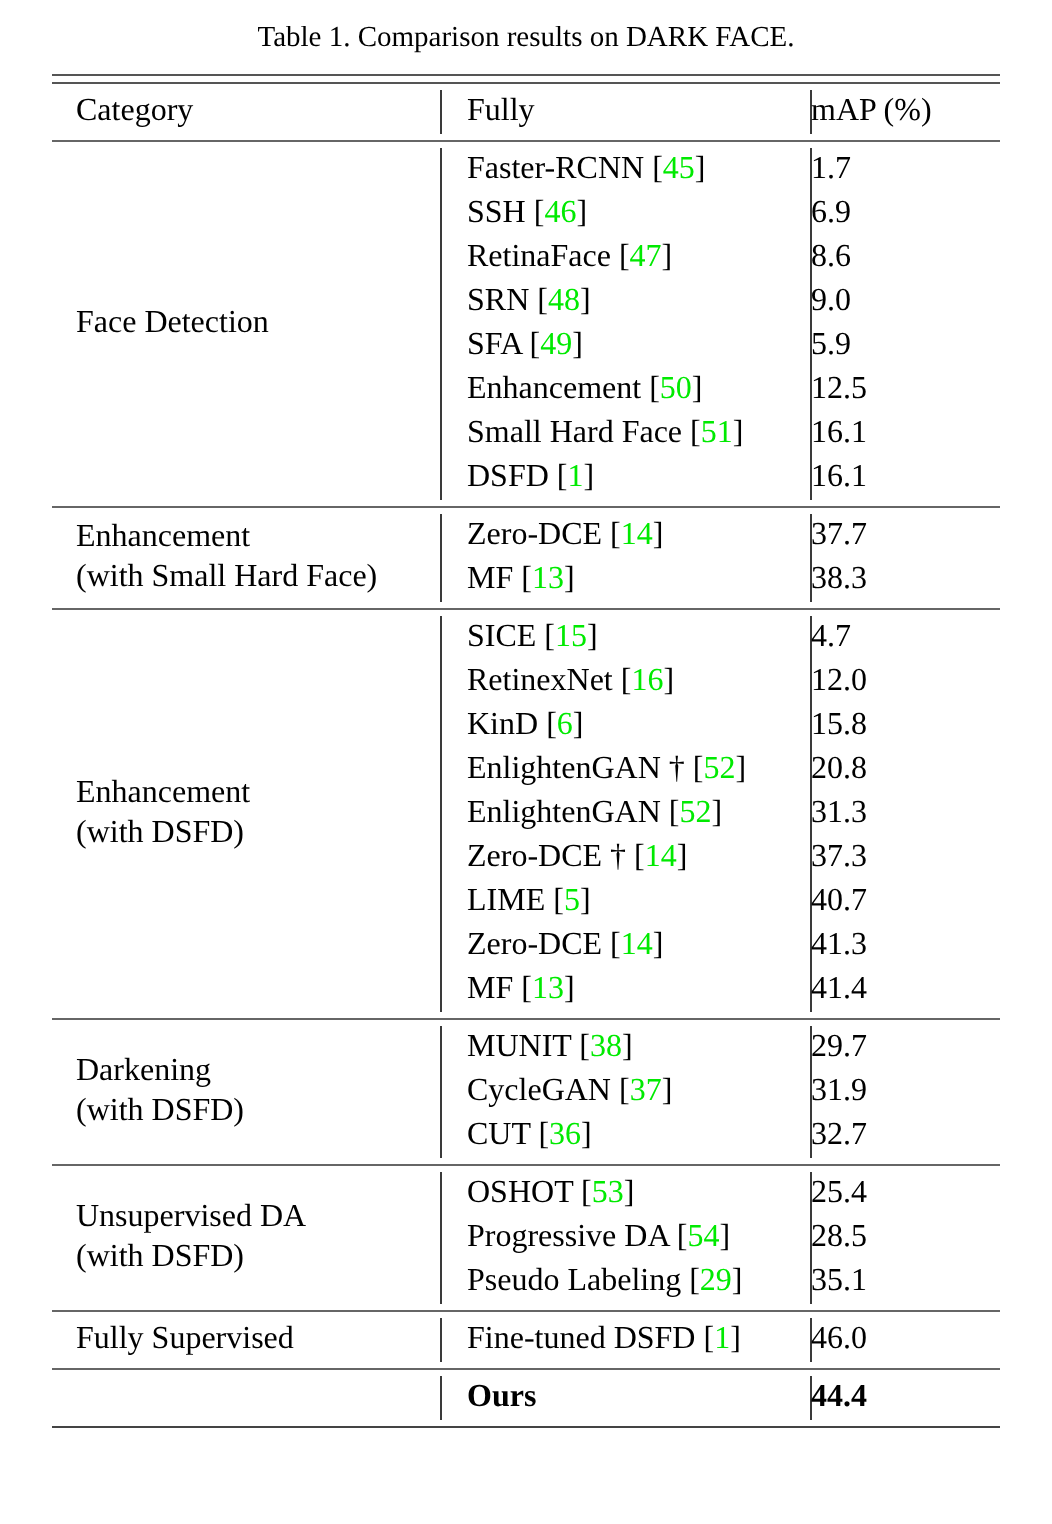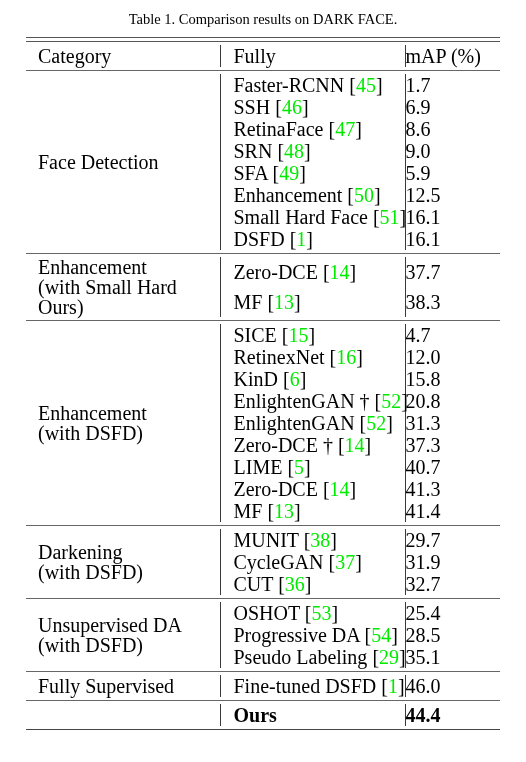--- a/index.html
+++ b/index.html
@@ -29,21 +29,21 @@
   }
   .table-wrap {
     margin: 0 auto;
     width: 474px;
     margin-top: 9px;
   }
   table.main {
     width: 474px;
     border-collapse: collapse;
     table-layout: fixed;
-    font-size: 20px;
+    font-size: 16px;
   }
   table.main col.c-cat   { width: 194px; }
   table.main col.c-meth  { width: 185px; }
   table.main col.c-map   { width: 95px; }
 
   
   .rule-top {
     border-top: 1.6px solid #555;
     border-bottom: 1.1px solid #555;
     height: 2.6px;
@@ -184,21 +184,21 @@
           </tr>
           <tr class="sep">
             <td colspan="3" class="rule-mid"></td>
           </tr>
           <tr class="spacer-row">
             <td colspan="3"></td>
           </tr>
           <tr class="rowh">
             <td class="cat" rowspan="2">
               <span class="catline">Enhancement</span>
-              <span class="catline">(with Small Hard Ours)</span>
+              <span class="catline">(with Small Hard Face)</span>
             </td>
             <td class="meth"><span class="">Zero-DCE</span> <span class="cite"><span class="br">[</span>14<span class="br">]</span></span></td>
             <td class="map">37.7</td>
           </tr>
           <tr class="rowh">
             <td class="meth"><span class="">MF</span> <span class="cite"><span class="br">[</span>13<span class="br">]</span></span></td>
             <td class="map">38.3</td>
           </tr>
           <tr class="spacer-row">
             <td colspan="3"></td>

